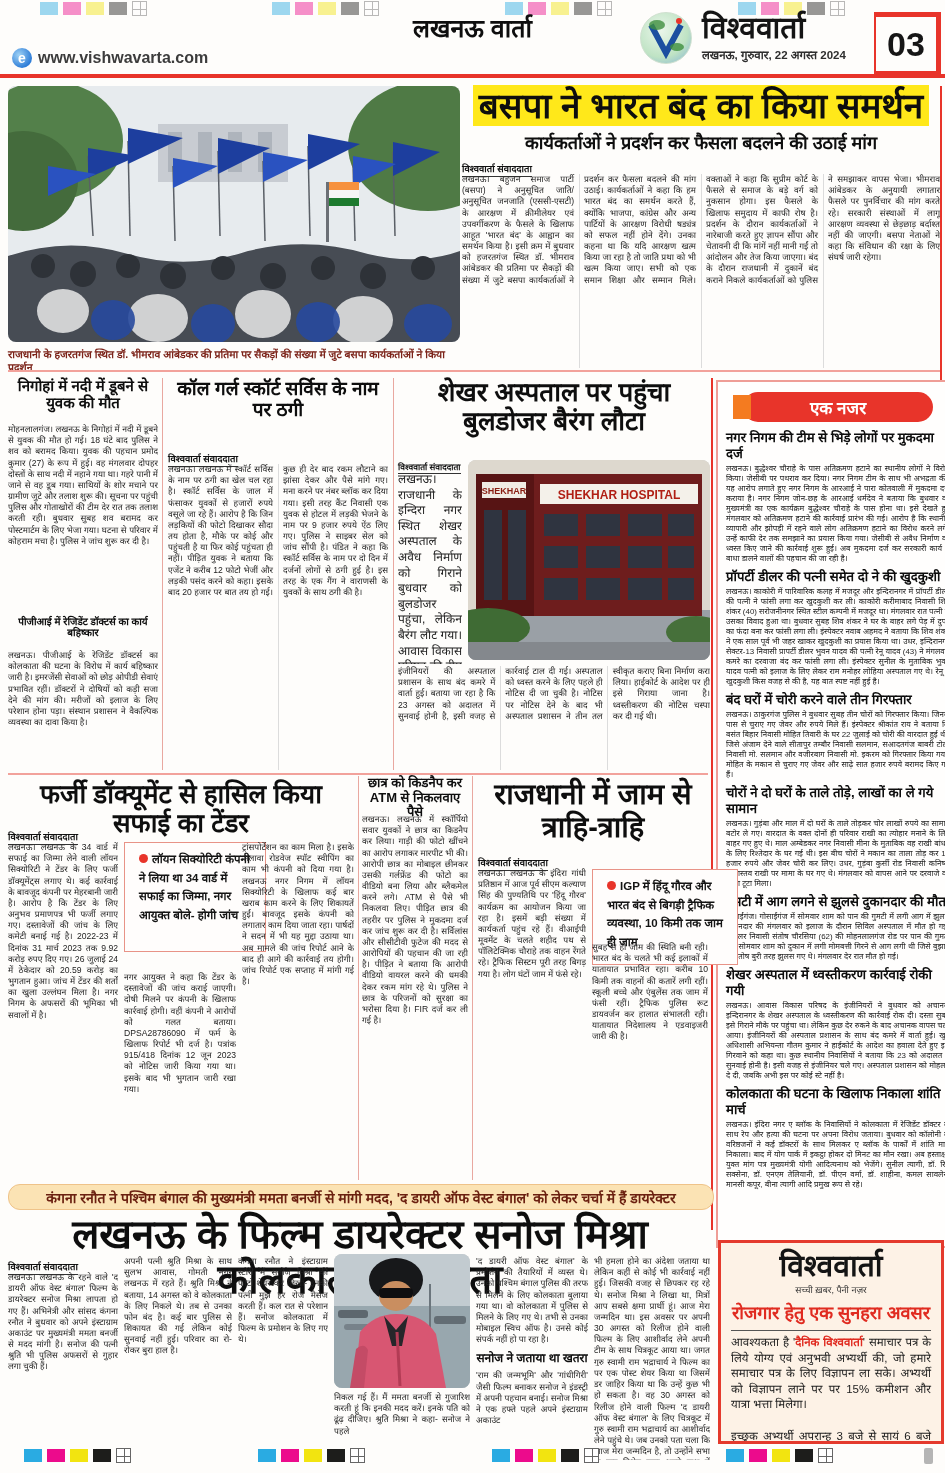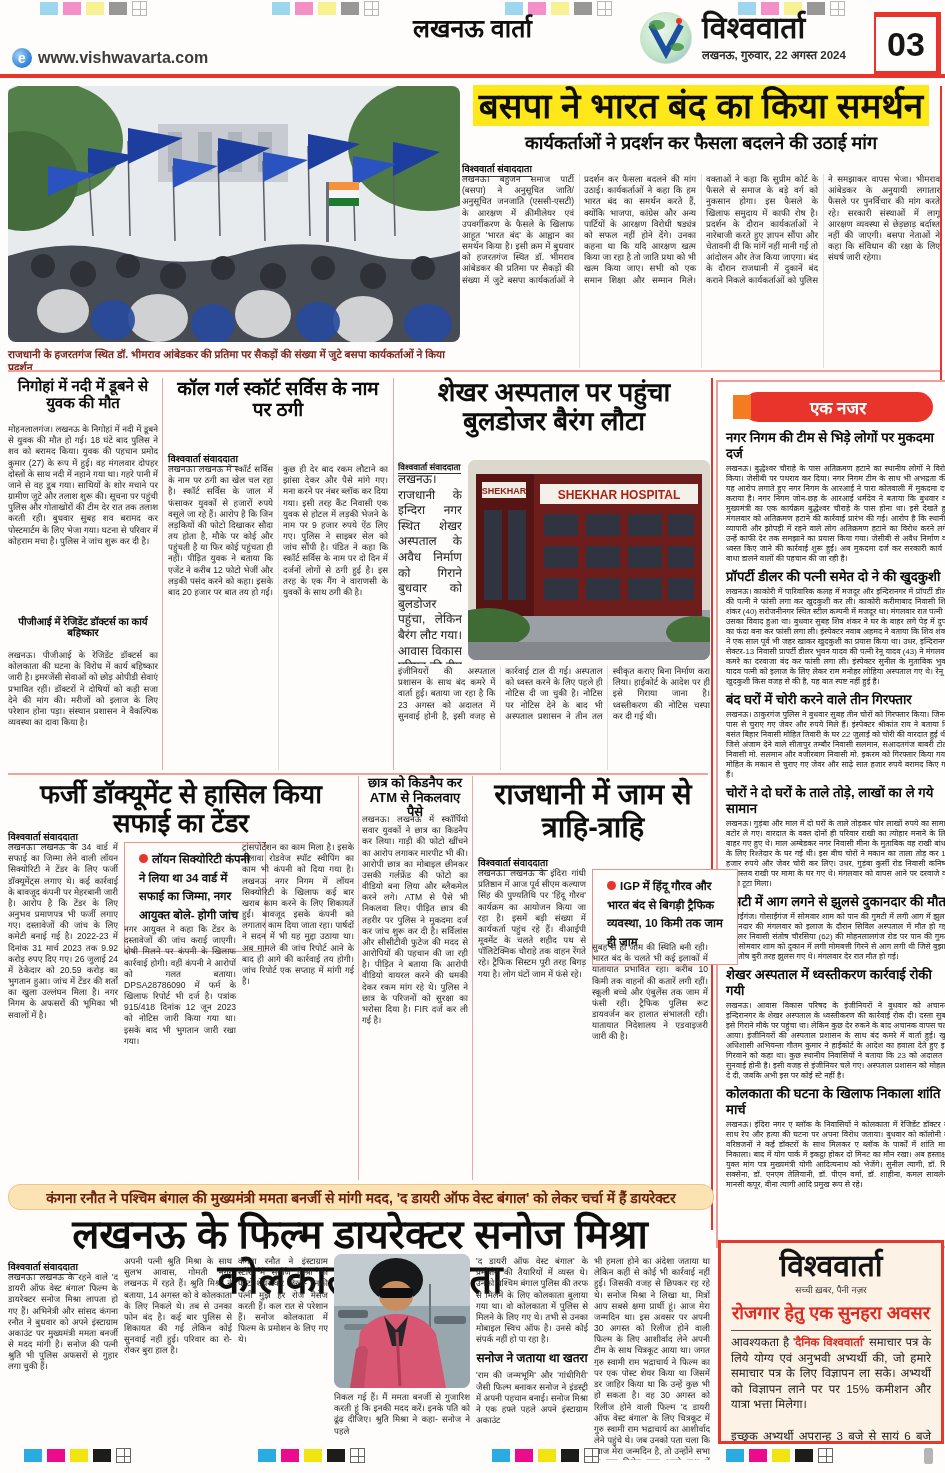--- a/index.html
+++ b/index.html
@@ -256,21 +256,21 @@
   </div>
 
   <div class="abs hrule" style="left:8px;top:773px;width:700px;"></div>
 
   <div class="abs hl" style="left:8px;top:780px;width:346px;font-size:26px;">फर्जी डॉक्यूमेंट से हासिल किया सफाई का टेंडर</div>
   <div class="abs" style="left:8px;top:826px;"><span class="byline">विश्ववार्ता संवाददाता</span></div>
   <div class="abs body-txt" style="left:8px;top:842px;width:110px;height:338px;">लखनऊ। लखनऊ के 34 वार्ड में सफाई का जिम्मा लेने वाली लॉयन सिक्योरिटी ने टेंडर के लिए फर्जी डॉक्यूमेंट्स लगाए थे। कई कार्रवाई के बावजूद कंपनी पर मेहरबानी जारी है। आरोप है कि टेंडर के लिए अनुभव प्रमाणपत्र भी फर्जी लगाए गए। दस्तावेजों की जांच के लिए कमेटी बनाई गई है। 2022-23 में दिनांक 31 मार्च 2023 तक 9.92 करोड़ रुपए दिए गए। 26 जुलाई 24 में ठेकेदार को 20.59 करोड़ का भुगतान हुआ। जांच में टेंडर की शर्तों का खुला उल्लंघन मिला है। नगर निगम के अफसरों की भूमिका भी सवालों में है।</div>
   <div class="abs redbox" style="left:124px;top:842px;width:112px;height:96px;">
     <span class="bullet"></span><span class="txt">लॉयन सिक्योरिटी कंपनी ने लिया था 34 वार्ड में सफाई का जिम्मा, नगर आयुक्त बोले- होगी जांच</span>
   </div>
-  <div class="abs body-txt" style="left:124px;top:924px;width:112px;height:232px;">नगर आयुक्त ने कहा कि टेंडर के दस्तावेजों की जांच कराई जाएगी। दोषी मिलने पर कंपनी के खिलाफ कार्रवाई होगी। वहीं कंपनी ने आरोपों को गलत बताया। DPSA28786090 में फर्म के खिलाफ रिपोर्ट भी दर्ज है। पत्रांक 915/418 दिनांक 12 जून 2023 को नोटिस जारी किया गया था। इसके बाद भी भुगतान जारी रखा गया।</div>
+  <div class="abs body-txt" style="left:124px;top:972px;width:112px;height:232px;">नगर आयुक्त ने कहा कि टेंडर के दस्तावेजों की जांच कराई जाएगी। दोषी मिलने पर कंपनी के खिलाफ कार्रवाई होगी। वहीं कंपनी ने आरोपों को गलत बताया। DPSA28786090 में फर्म के खिलाफ रिपोर्ट भी दर्ज है। पत्रांक 915/418 दिनांक 12 जून 2023 को नोटिस जारी किया गया था। इसके बाद भी भुगतान जारी रखा गया।</div>
   <div class="abs body-txt" style="left:242px;top:842px;width:112px;height:338px;">ट्रांसपोर्टेशन का काम मिला है। इसके अलावा रोडवेज स्पॉट स्वीपिंग का काम भी कंपनी को दिया गया है। लखनऊ नगर निगम में लॉयन सिक्योरिटी के खिलाफ कई बार खराब काम करने के लिए शिकायतें हुईं। बावजूद इसके कंपनी को लगातार काम दिया जाता रहा। पार्षदों ने सदन में भी यह मुद्दा उठाया था। अब मामले की जांच रिपोर्ट आने के बाद ही आगे की कार्रवाई तय होगी। जांच रिपोर्ट एक सप्ताह में मांगी गई है।</div>
 
   <div class="abs vrule" style="left:358px;top:776px;height:404px;"></div>
 
   <div class="abs hl" style="left:362px;top:776px;width:106px;font-size:13px;">छात्र को किडनैप कर ATM से निकलवाए पैसे</div>
   <div class="abs body-txt" style="left:362px;top:814px;width:106px;height:366px;">लखनऊ। लखनऊ में स्कॉर्पियो सवार युवकों ने छात्र का किडनैप कर लिया। गाड़ी की फोटो खींचने का आरोप लगाकर मारपीट भी की। आरोपी छात्र का मोबाइल छीनकर उसकी गर्लफ्रेंड की फोटो का वीडियो बना लिया और ब्लैकमेल करने लगे। ATM से पैसे भी निकलवा लिए। पीड़ित छात्र की तहरीर पर पुलिस ने मुकदमा दर्ज कर जांच शुरू कर दी है। सर्विलांस और सीसीटीवी फुटेज की मदद से आरोपियों की पहचान की जा रही है। पीड़ित ने बताया कि आरोपी वीडियो वायरल करने की धमकी देकर रकम मांग रहे थे। पुलिस ने छात्र के परिजनों को सुरक्षा का भरोसा दिया है। FIR दर्ज कर ली गई है।</div>
 
   <div class="abs vrule" style="left:472px;top:776px;height:404px;"></div>
 
   <div class="abs hl" style="left:478px;top:778px;width:230px;font-size:29px;line-height:1.15;">राजधानी में जाम से त्राहि-त्राहि</div>

